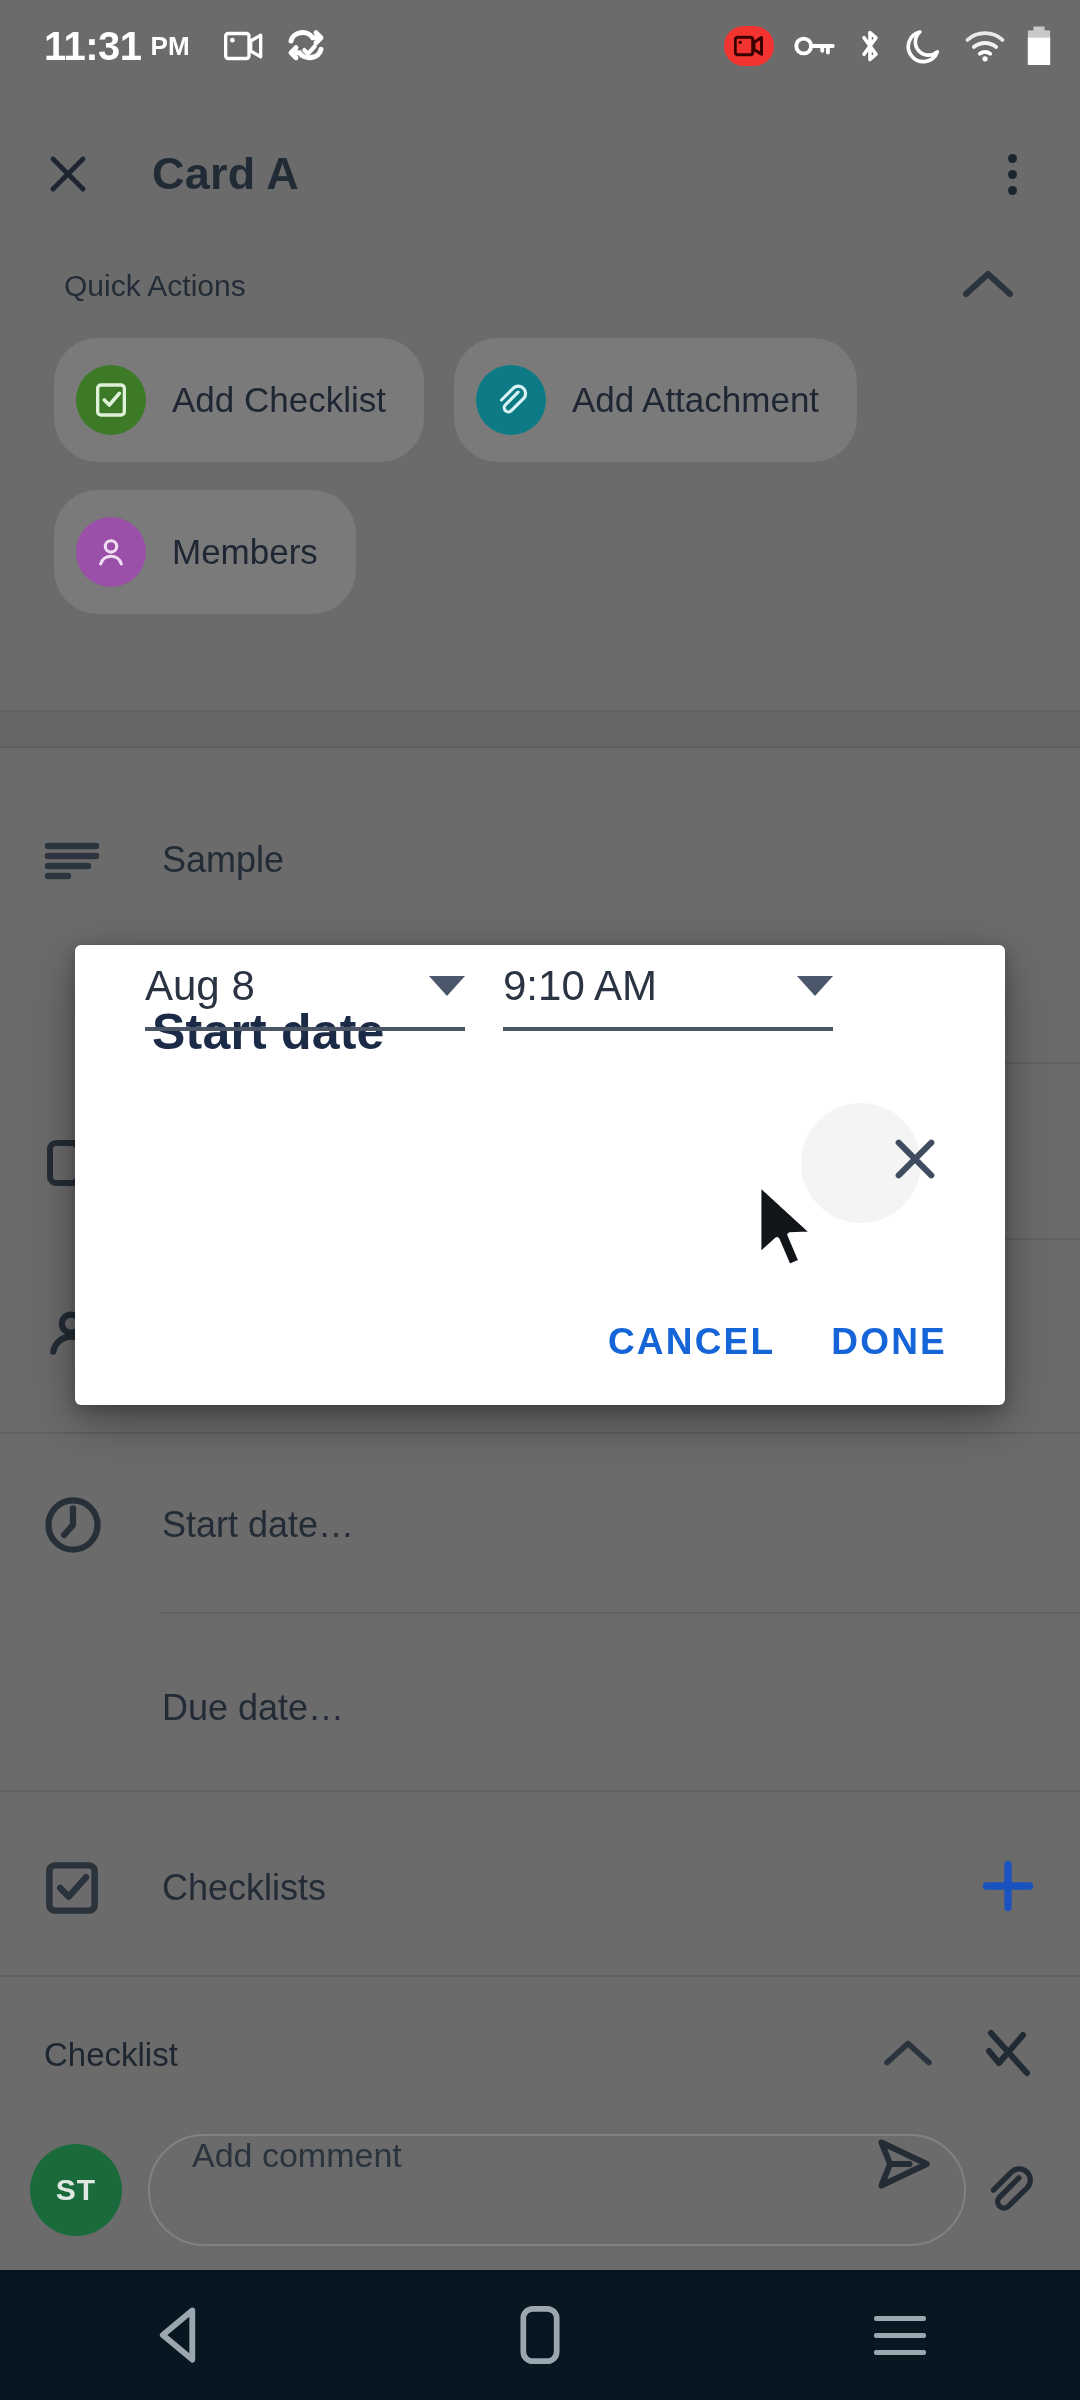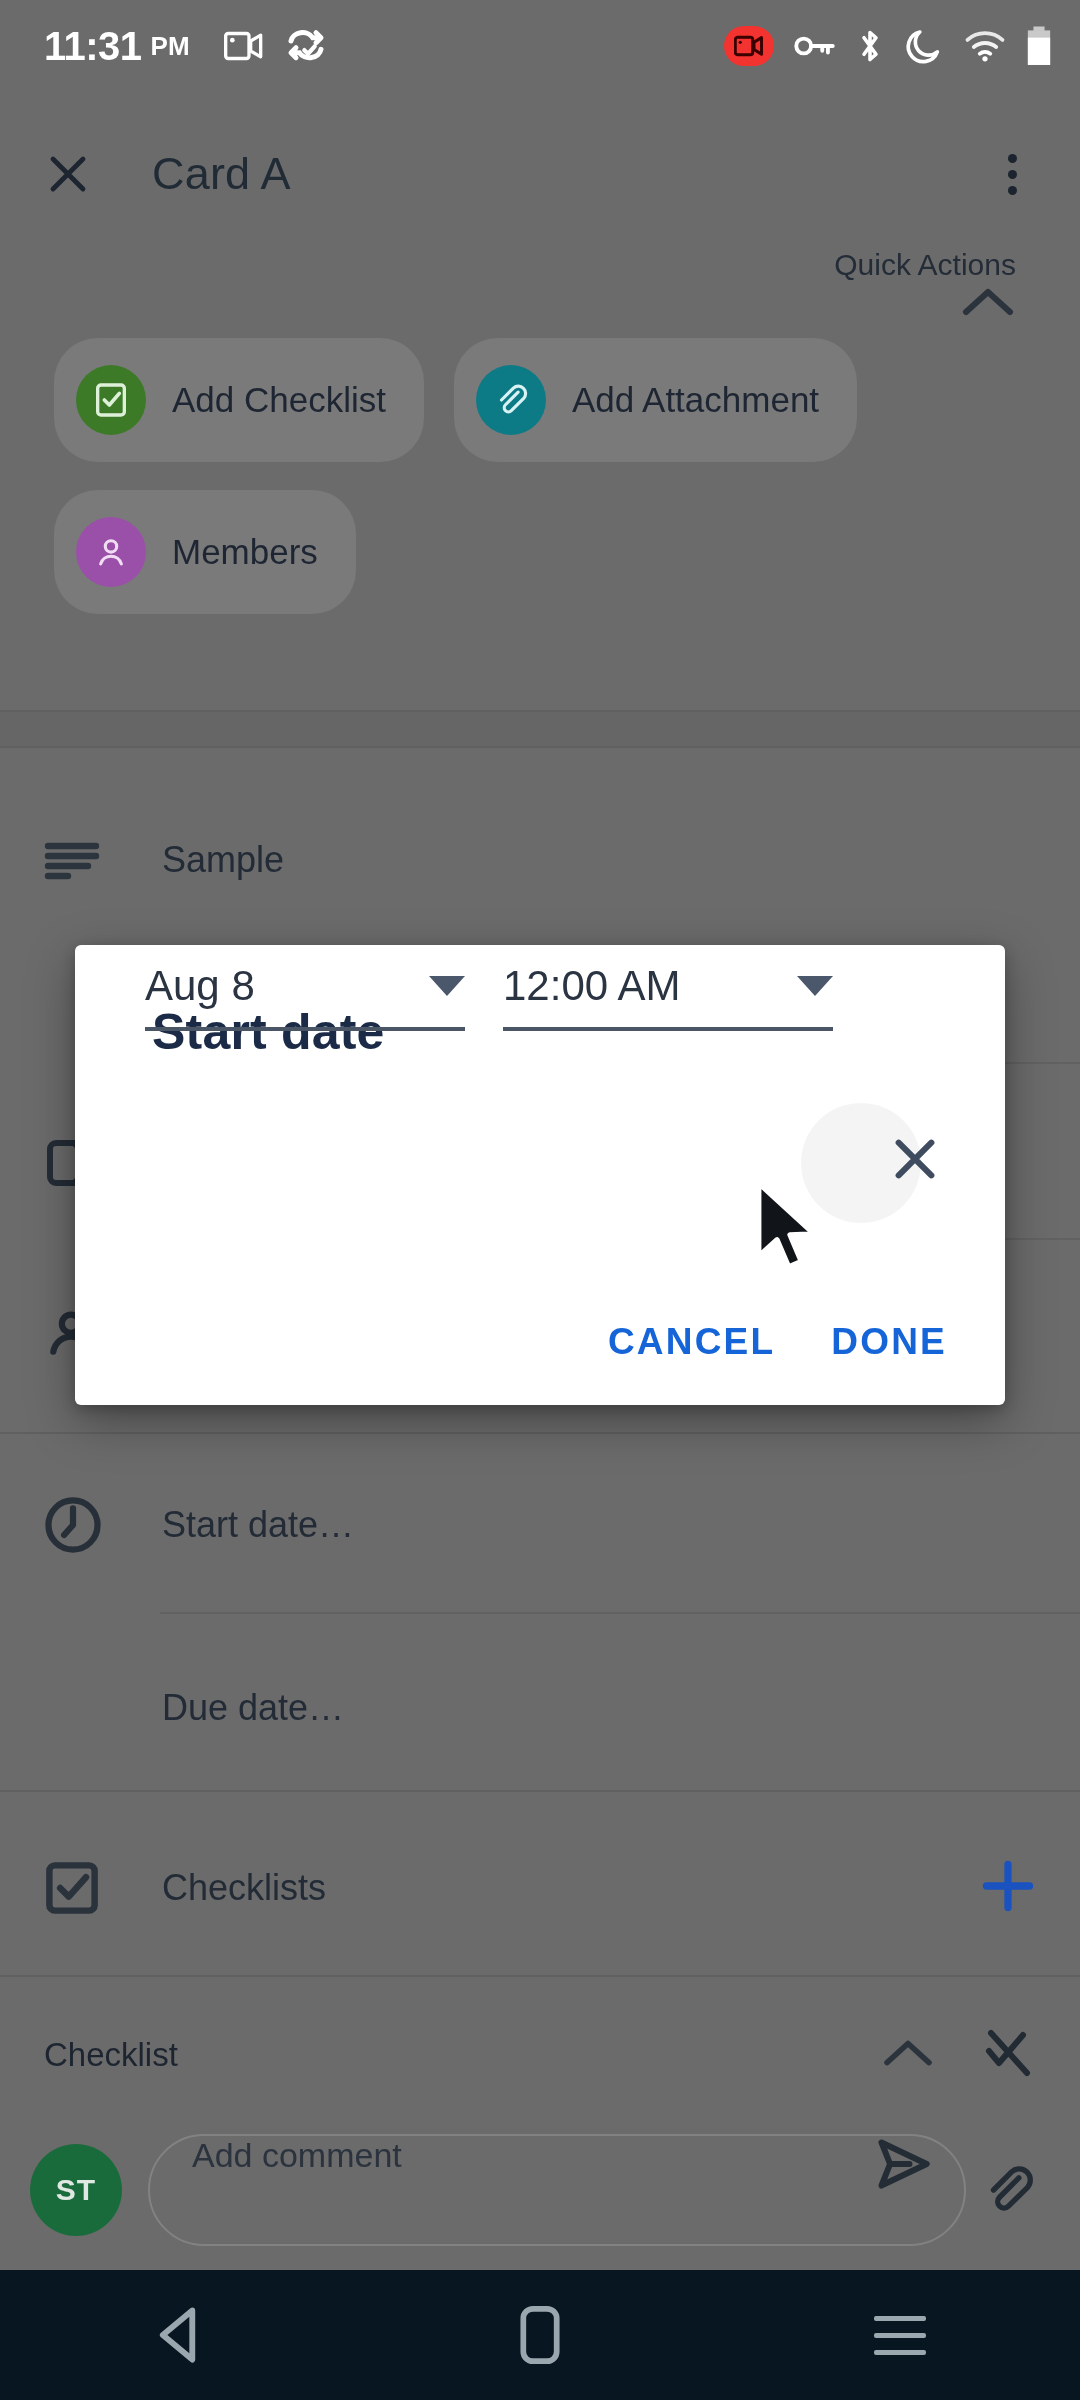--- a/index.html
+++ b/index.html
@@ -39,34 +39,34 @@
     display: flex; align-items: center; justify-content: center;
   }
 
   
   #appbar {
     position: absolute; top: 118px; left: 0; right: 0; height: 112px;
     display: flex; align-items: center; padding: 0 40px;
   }
   .appbar-close { width: 56px; height: 56px; display: flex; align-items: center; justify-content: center; }
   .appbar-title {
-    font-size: 45px; font-weight: 400; color: #212b36;
+    font-size: 45px; font-weight: 700; color: #212b36;
     margin-left: 56px; letter-spacing: 0.2px;
   }
   .appbar-spacer { flex: 1; }
   .appbar-menu { width: 56px; height: 56px; display: flex; flex-direction: column;
     align-items: center; justify-content: center; gap: 7px; }
   .dot { width: 9px; height: 9px; border-radius: 50%; background: #1c2430; }
 
   
   #quick {
     position: absolute; top: 248px; left: 0; right: 0;
   }
   .qa-header {
-    display: flex; align-items: flex-end; padding: 0 64px; height: 76px; flex-direction: column;
+    display: flex; align-items: center; padding: 0 64px; height: 76px;
   }
   .qa-title { font-size: 30px; color: #232c37; font-weight: 400; }
   .qa-spacer { flex: 1; }
   .chip-row { display: flex; padding: 0 44px; gap: 30px; margin-top: 14px; margin-left: 10px; }
   .chip {
     display: flex; align-items: center;
     background: rgba(255,255,255,0.10);
     border-radius: 44px;
     height: 124px; padding: 0 38px 0 22px;
   }
@@ -389,21 +389,21 @@
 
     <div class="field" style="left:70px; width:320px">
       <span class="fld-text">Aug 8</span>
       <span style="flex:1"></span>
       <span class="caret"></span>
     </div>
 
     <div class="ripple" style="left:726px; top:158px"></div>
 
     <div class="field" style="left:428px; width:330px">
-      <span class="fld-text">12:00 AM</span>
+      <span class="fld-text">9:10 AM</span>
       <span style="flex:1"></span>
       <span class="caret"></span>
     </div>
 
     <div style="position:absolute; left:812px; top:186px">
       <svg width="56" height="56" viewBox="0 0 24 24">
         <path d="M5 5 L19 19 M19 5 L5 19" stroke="#3f4b5e" stroke-width="2.6" stroke-linecap="round"></path>
       </svg>
     </div>
 

